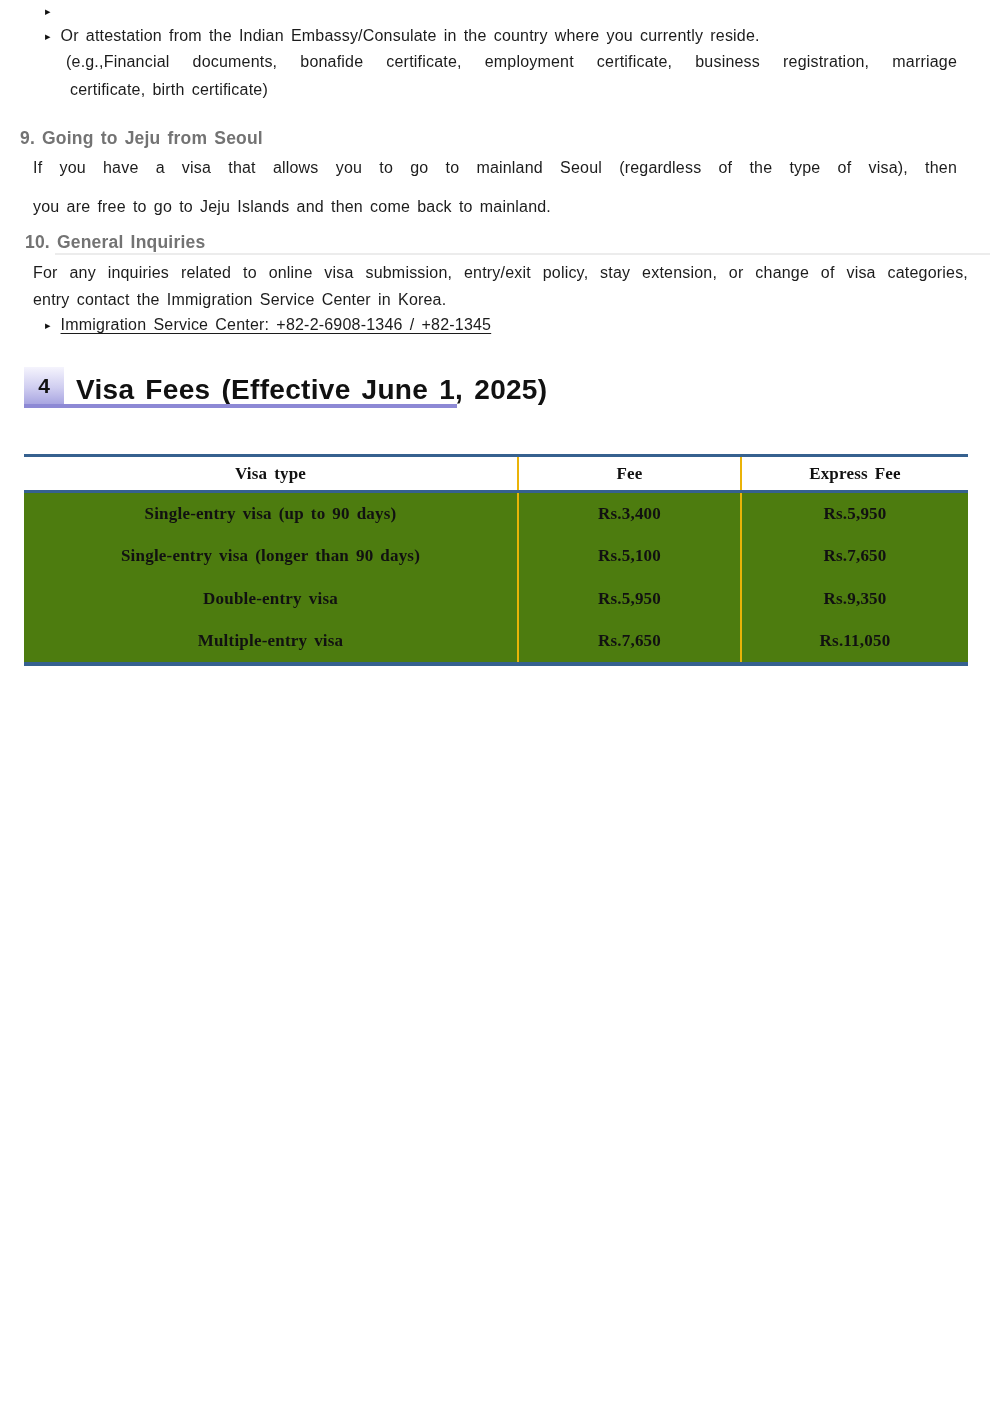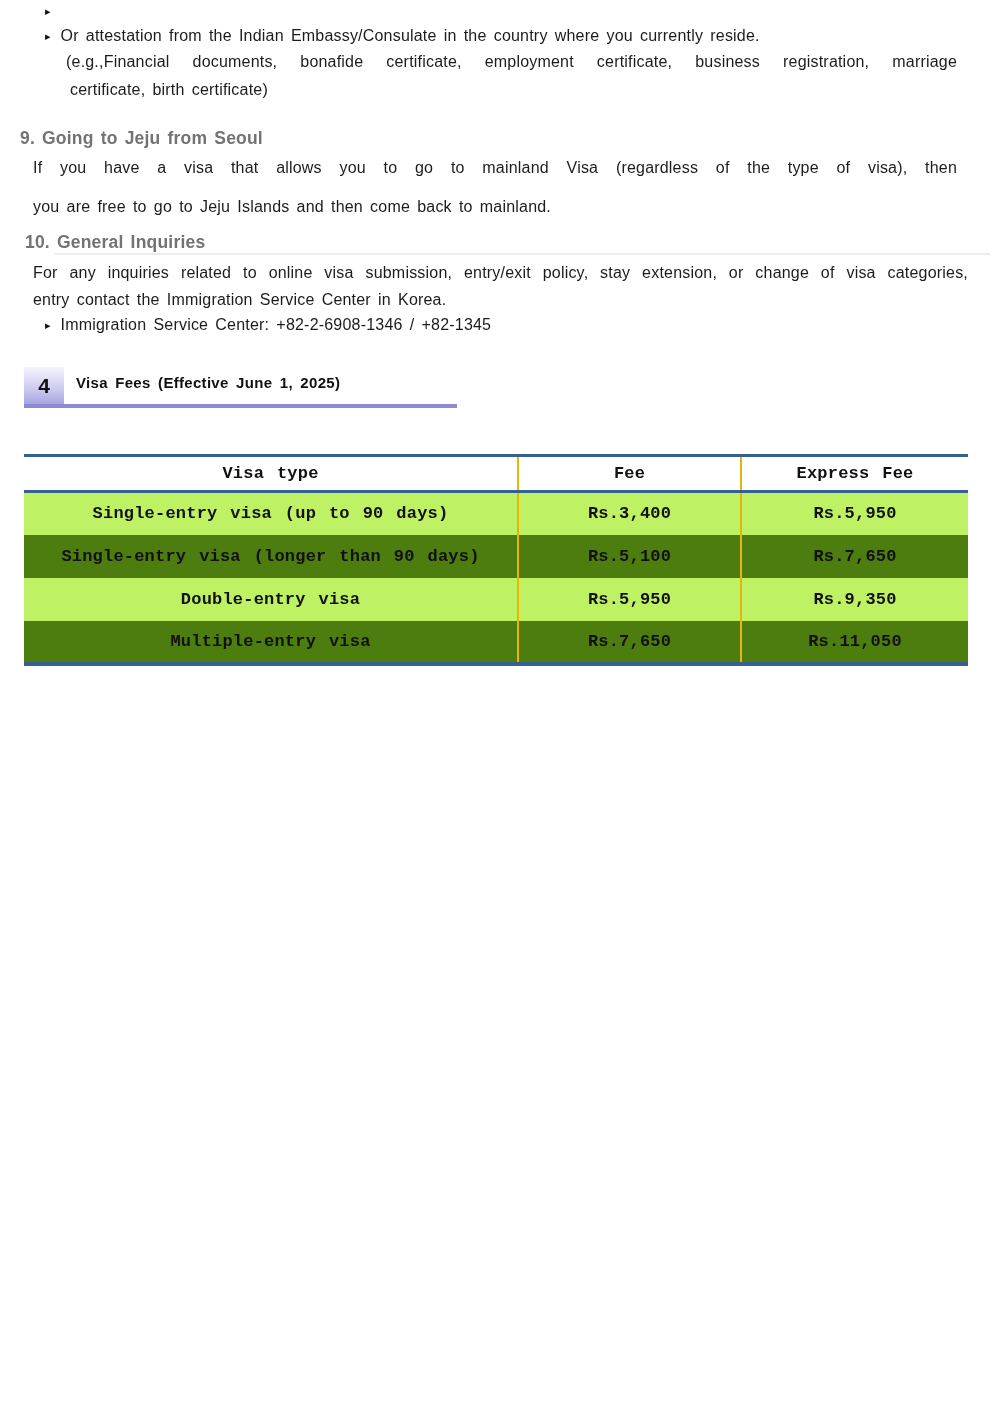--- a/index.html
+++ b/index.html
@@ -39,57 +39,57 @@
     font-weight: bold;
     letter-spacing: 0.2px;
     word-spacing: 2px;
     color: #737373;
   }
 
   
   .artifact { background: #ececec; }
 
   
-  .underlined { text-underline-offset: 3px; }
+  .underlined { text-decoration: underline; text-underline-offset: 3px; }
 
   
   .num-box {
     width: 40px; height: 38px;
     background: linear-gradient(to bottom, #f5f4fd 0%, #cfcdf0 55%, #a6a3e0 100%);
     display: flex; align-items: center; justify-content: center;
     font-size: 21px; font-weight: bold; color: #111;
   }
   .sec-title {
-    font-size: 15px; font-weight: bold; color: #111;
+    font-size: 28px; font-weight: bold; color: #111;
     letter-spacing: 0.3px; word-spacing: 3px; white-space: nowrap;
   }
   .title-bar { background: #8d89d5; }
 
   
   table.fees {
     border-collapse: collapse;
     table-layout: fixed;
     width: 944px;
     border-top: 3px solid #36618f;
     border-bottom: 4px solid #36618f;
   }
   table.fees th, table.fees td {
-    font-family: Liberation Mono, monospace;
+    font-family: Liberation Serif, serif;
     font-size: 17px;
     font-weight: bold;
     color: #111;
     text-align: center;
     vertical-align: middle;
     letter-spacing: 0.2px;
     word-spacing: 2.5px;
   }
   table.fees th { height: 36px; background: #ffffff; border-bottom: 3px solid #36618f; }
   table.fees td { height: 43px; background: #4d7c0f; }
   table.fees th + th, table.fees td + td { border-left: 2px solid #eab308; }
-  table.fees tbody tr.alt td { background: #bef264; }
+  table.fees tbody tr.alt td { background: #4d7c0f; }
   .col-type { width: 494px; }
   .col-fee { width: 223px; }
   .col-express { width: 227px; }
 </style>
 </head>
 <body>
 
 <div class="page">
 
   <div class="abs bullet-row" style="left:45px; top:0px; width:912px;">
@@ -100,21 +100,21 @@
     <span class="tri">▸</span>
     <span class="body-txt">Or attestation from the Indian Embassy/Consulate in the country where you currently reside.</span>
   </div>
 
   <div class="abs body-txt" style="left:70px; top:79px; width:600px;">certificate, birth certificate)</div>
 
   <div class="abs body-txt stretch" style="left:66px; top:51px; width:891px;">(e.g.,Financial documents, bonafide certificate, employment certificate, business registration, marriage</div>
 
   <div class="abs h-num" style="left:20px; top:128px;">9. Going to Jeju from Seoul</div>
 
-  <div class="abs body-txt stretch" style="left:33px; top:157px; width:924px;">If you have a visa that allows you to go to mainland Visa (regardless of the type of visa), then</div>
+  <div class="abs body-txt stretch" style="left:33px; top:157px; width:924px;">If you have a visa that allows you to go to mainland Seoul (regardless of the type of visa), then</div>
 
   <div class="abs body-txt" style="left:33px; top:184px; width:924px;margin-top:12px;">you are free to go to Jeju Islands and then come back to mainland.</div>
 
   <div class="abs h-num" style="left:25px; top:232px;">10. General Inquiries</div>
 
   <div class="abs artifact" style="left:55px; top:253px; width:935px; height:2px;"></div>
 
   <div class="abs body-txt stretch" style="left:33px; top:262px; width:935px;">For any inquiries related to online visa submission, entry/exit policy, stay extension, or change of visa categories,</div>
 
   <div class="abs body-txt" style="left:33px; top:289px; width:924px;">entry contact the Immigration Service Center in Korea.</div>

